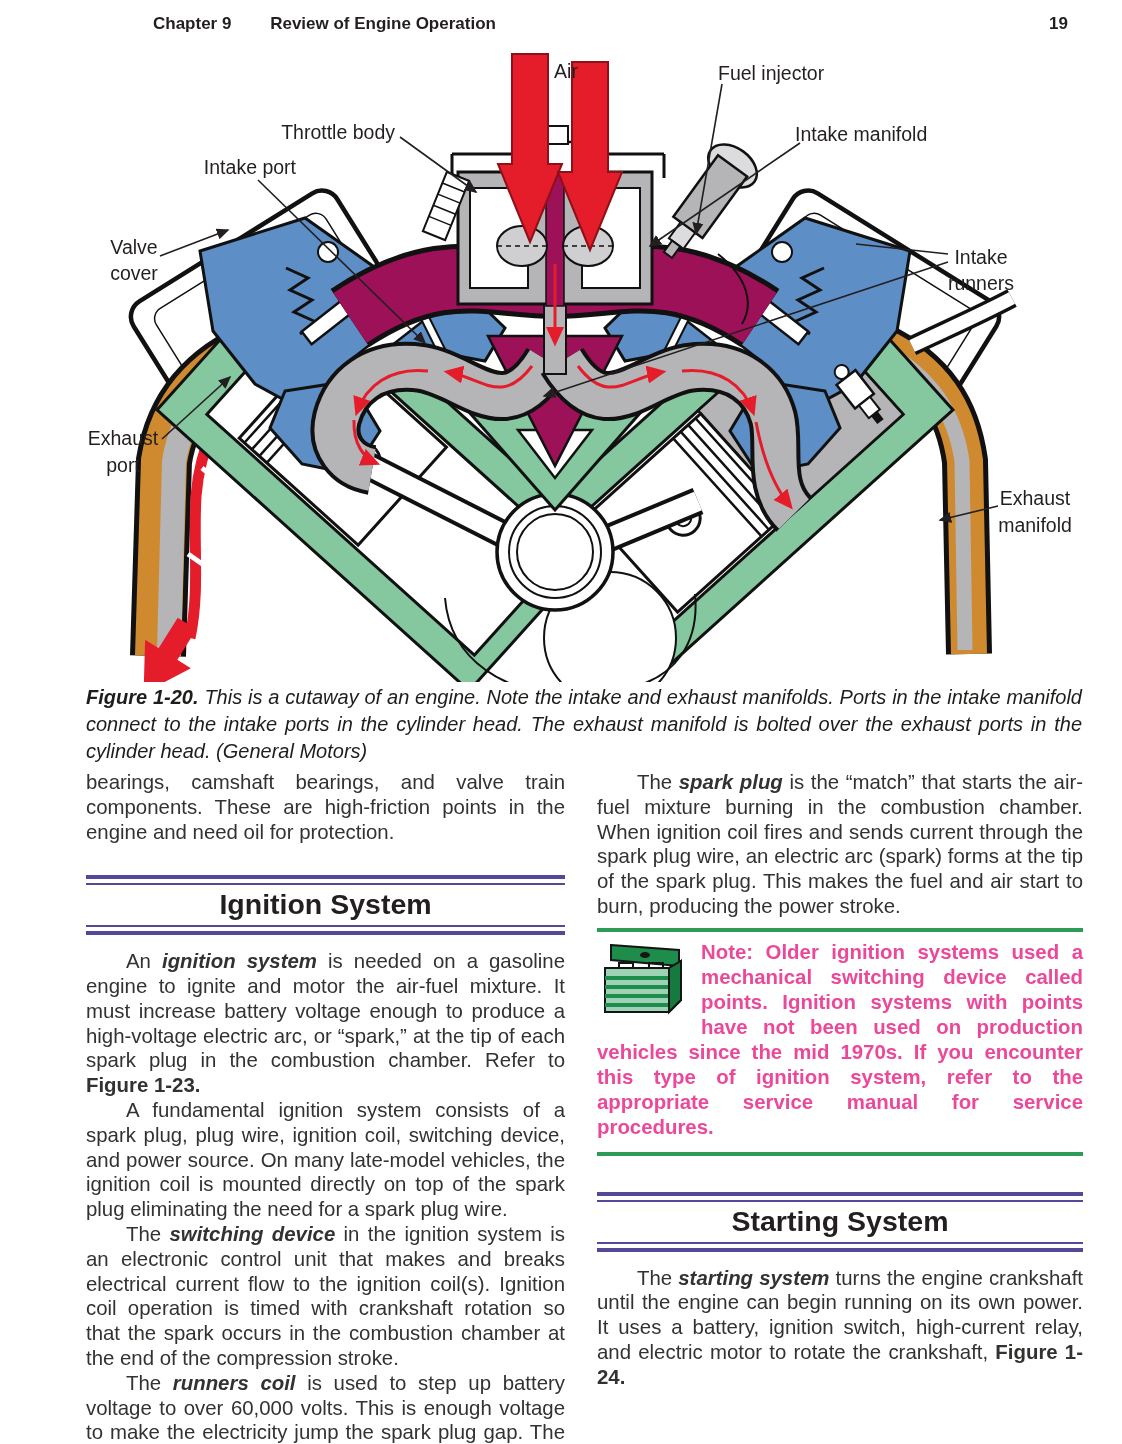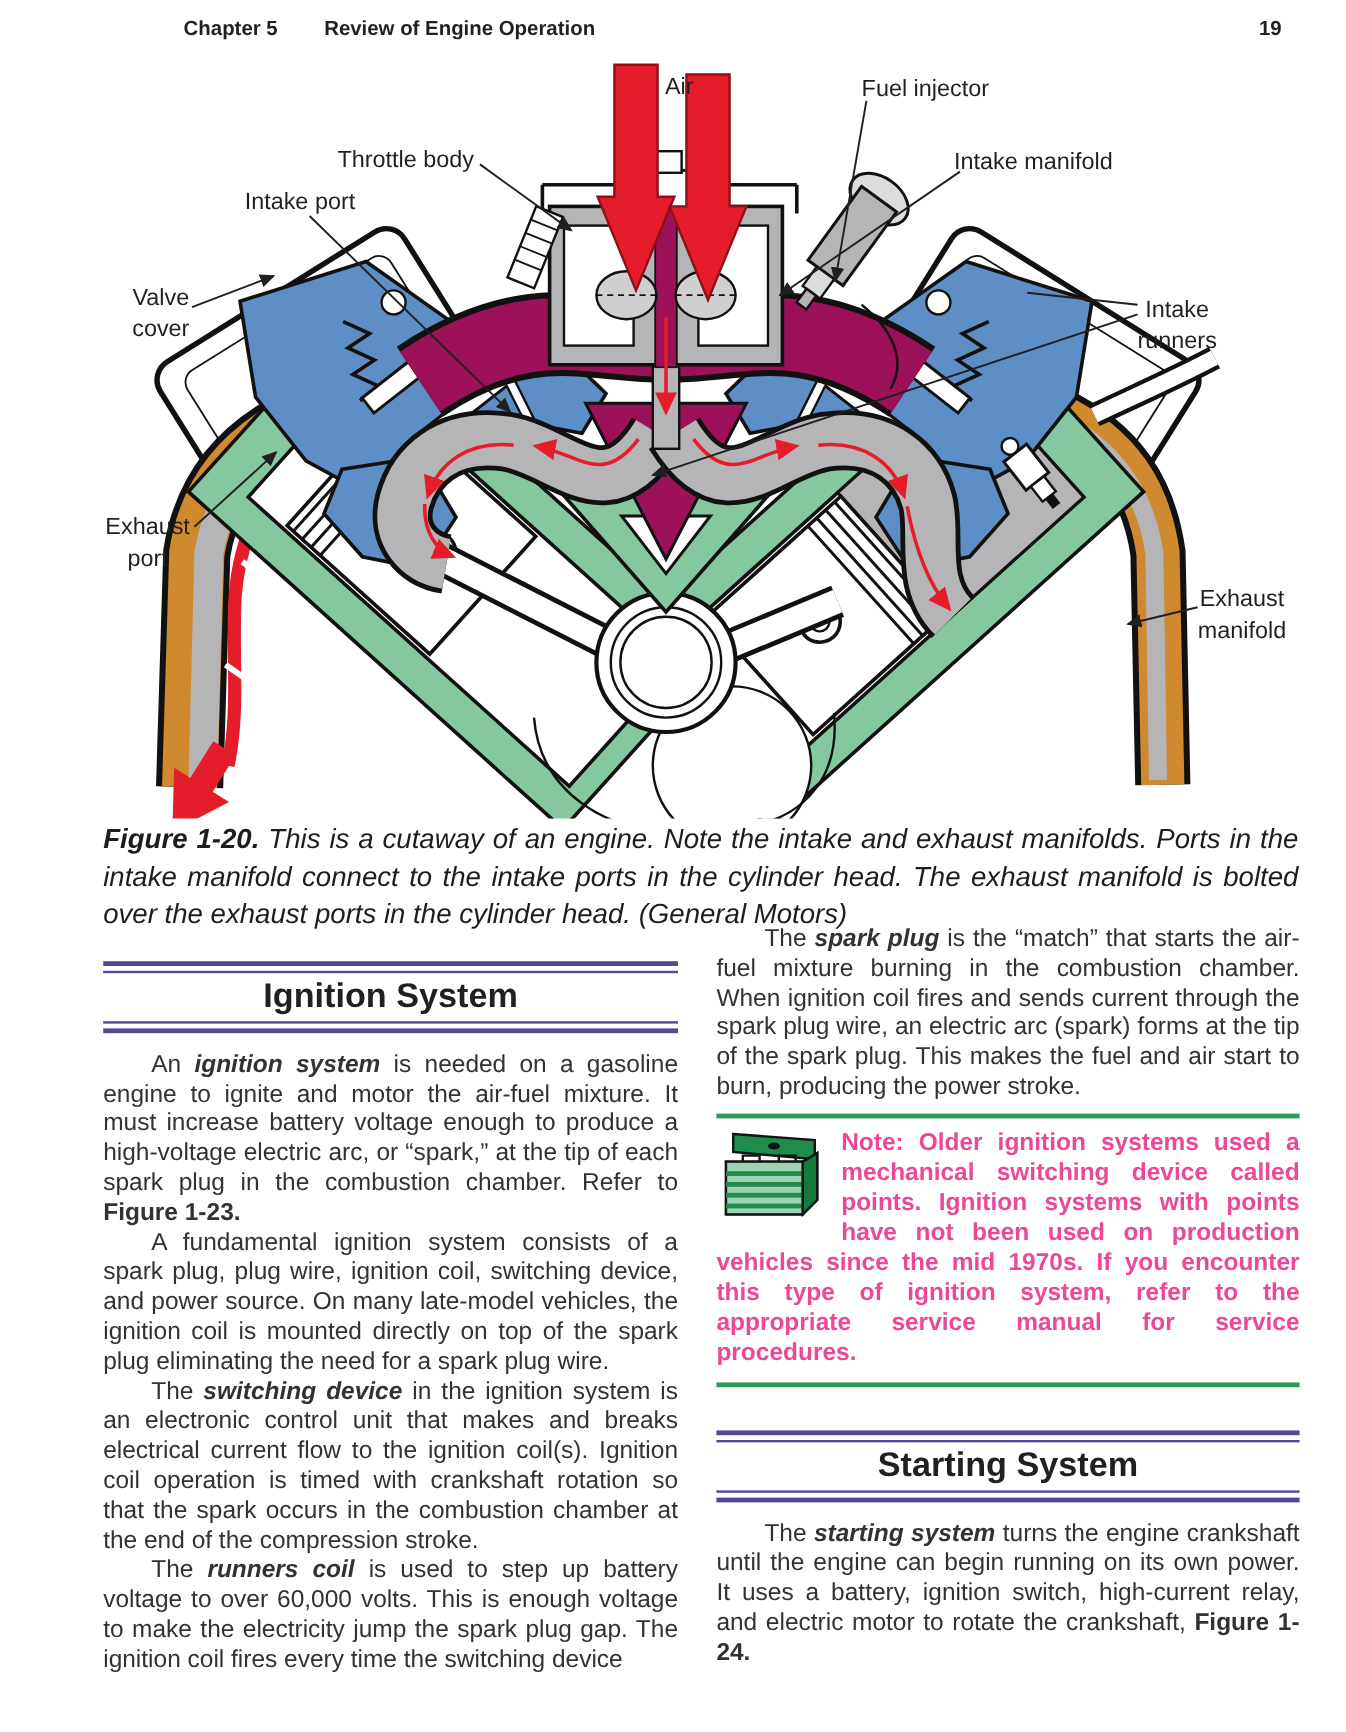--- a/index.html
+++ b/index.html
@@ -7,21 +7,21 @@
         font-family:"Liberation Sans",sans-serif;color:#2e2d2c;overflow:hidden;}
   
   .pagehead{position:absolute;top:14px;left:153px;right:54px;font-size:17px;font-weight:bold;color:#231f20;}
   .pagehead .chap{margin-right:34px;}
   .pagehead .pnum{position:absolute;right:0;top:0;}
   
   .fig{position:absolute;left:50px;top:46px;width:1030px;height:636px;}
   .fig svg{display:block;}
   .fig text{font-family:"Liberation Sans",sans-serif;font-size:19.5px;fill:#231f20;}
   
-  .caption{position:absolute;left:86px;top:684px;width:996px;font-size:23px;line-height:1.35;
+  .caption{position:absolute;left:86px;top:684px;width:996px;font-size:20px;line-height:1.35;
            font-style:italic;color:#1d1d1b;text-align:justify;}
   .caption b{font-style:italic;font-weight:bold;}
   
   .col{position:absolute;top:770px;font-size:20.4px;line-height:24.8px;text-align:justify;color:#333231;}
   .col-left{left:86px;width:479px;}
   .col-right{left:597px;width:486px;}
   .para{margin:0;padding:0;}
   .para.indent{text-indent:40px;}
   .run-bi{font-weight:bold;font-style:italic;}
   .run-b{font-weight:bold;}
@@ -36,21 +36,21 @@
            padding:8px 0 12px 0;}
   .notebox .tbicon{float:left;width:92px;height:78px;margin:2px 12px 4px 0;}
   .notebox .para{font-weight:bold;color:#ec4899;line-height:25px;}
 </style>
 </head>
 <body>
 
 <div class="page">
 
   <div class="pagehead">
-    <span class="chap">Chapter 5</span>
+    <span class="chap">Chapter 9</span>
     <span>Review of Engine Operation</span>
     <span class="pnum">19</span>
   </div>
 
   <div class="fig">
   <svg width="1030" height="636" viewBox="0 0 1030 636">
     <defs>
       <marker id="mb" markerWidth="10" markerHeight="10" refX="7" refY="3.5" orient="auto">
         <polygon points="0,0 8,3.5 0,7" fill="#231f20"></polygon>
       </marker>
@@ -257,20 +257,23 @@
       <text x="985" y="486" text-anchor="middle">manifold</text>
     </g>
   </svg>
   </div>
 
   <div class="caption">
     <b>Figure 1-20.</b><span> This is a cutaway of an engine. Note the intake and exhaust manifolds. Ports in the intake manifold connect to the intake ports in the cylinder head. The exhaust manifold is bolted over the exhaust ports in the cylinder head. (General Motors)</span>
   </div>
 
   <div class="col col-left">
+    <div>
+        <p class="para"><span>bearings, camshaft bearings, and valve train components. These are high-friction points in the engine and need oil for protection.</span></p>
+      </div>
     <div class="headblock">
       <div class="hrule-top"></div>
       <h2>Ignition System</h2>
       <div class="hrule-bot"></div>
     </div>
     <div>
         <p class="para indent"><span>An </span><span class="run-bi">ignition system</span><span> is needed on a gasoline engine to ignite and motor the air-fuel mixture. It must increase battery voltage enough to produce a high-voltage electric arc, or “spark,” at the tip of each spark plug in the combustion chamber. Refer to </span><span class="run-b">Figure 1-23.</span></p>
         <p class="para indent"><span>A fundamental ignition system consists of a spark plug, plug wire, ignition coil, switching device, and power source. On many late-model vehicles, the ignition coil is mounted directly on top of the spark plug eliminating the need for a spark plug wire.</span></p>
         <p class="para indent"><span>The </span><span class="run-bi">switching device</span><span> in the ignition system is an electronic control unit that makes and breaks electrical current flow to the ignition coil(s). Ignition coil operation is timed with crankshaft rotation so that the spark occurs in the combustion chamber at the end of the compression stroke.</span></p>
         <p class="para indent"><span>The </span><span class="run-bi">runners coil</span><span> is used to step up battery voltage to over 60,000 volts. This is enough voltage to make the electricity jump the spark plug gap. The ignition coil fires every time the switching device </span></p>

